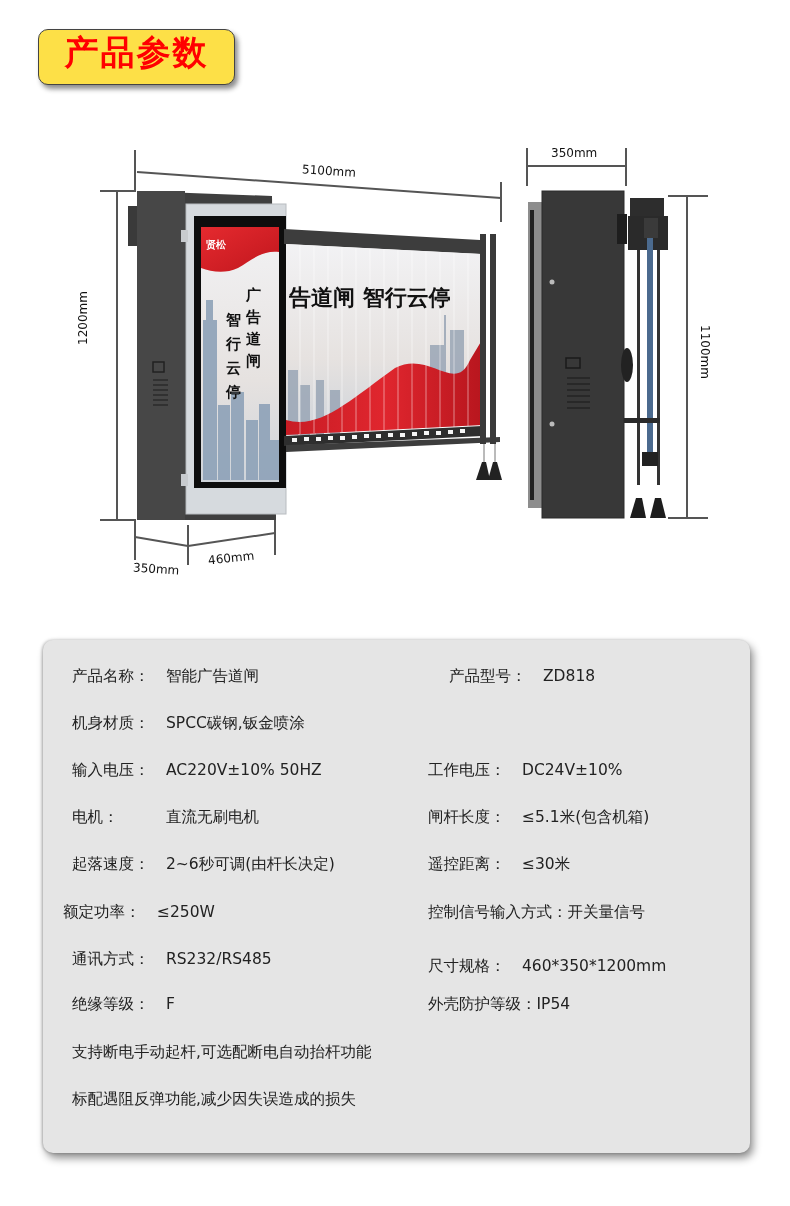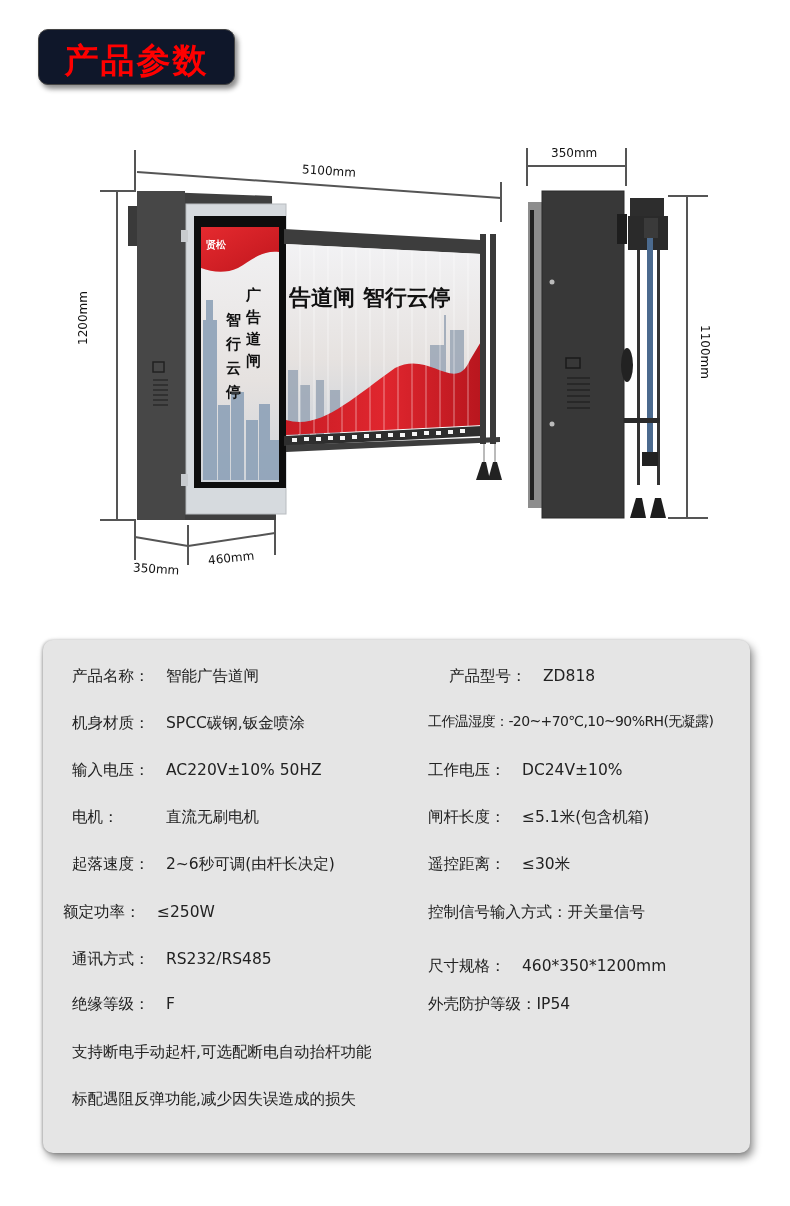--- a/index.html
+++ b/index.html
@@ -2,23 +2,23 @@
 <html><head>
 <meta charset="utf-8">
 <style>
   html, body { margin:0; padding:0; }
   body {
     width:790px; height:1206px; background:#ffffff; position:relative; overflow:hidden;
     font-family:"DejaVu Sans","Liberation Sans",sans-serif; color:#222;
   }
   .title-badge {
     position:absolute; left:38px; top:29px; width:195px; height:54px;
-    background:#0f172a; border:1.5px solid #444; border-radius:10px;
+    background:#fde047; border:1.5px solid #444; border-radius:10px;
     box-shadow:3px 4px 5px rgba(0,0,0,0.45);
-    display:flex; align-items:flex-end; justify-content:center;
+    display:flex; align-items:flex-start; justify-content:center;
   }
   .title-badge span {
     color:#ff0000; font-size:34px; font-weight:bold; letter-spacing:2px;
     font-family:"DejaVu Sans",sans-serif;
   }
   .figure { position:absolute; left:0; top:0; width:790px; height:620px; }
   .dim-label { position:absolute; font-size:12px; color:#111; font-family:"DejaVu Sans",sans-serif; }
   .card {
     position:absolute; left:43px; top:640px; width:707px; height:513px;
     background:#e5e5e5; border-radius:10px;
@@ -248,23 +248,20 @@
   <div class="row" style="left:29px; top:309px;">
     <span class="k" style="width:94px">通讯方式：</span><span class="v">RS232/RS485</span>
   </div>
   <div class="row" style="left:29px; top:354px;">
     <span class="k" style="width:94px">绝缘等级：</span><span class="v">F</span>
   </div>
 
   <div class="row" style="left:385px; top:26px;margin-left:21px;">
     <span class="k" style="width:94px">产品型号：</span><span class="v">ZD818</span>
   </div>
-  <div class="row" style="left:385px; top:73px; font-size:14px; letter-spacing:-0.6px;">
-    <span class="k">工作温湿度：</span><span class="v">-20~+70℃,10~90%RH(无凝露)</span>
-  </div>
   <div class="row" style="left:385px; top:120px;">
     <span class="k" style="width:94px">工作电压：</span><span class="v">DC24V±10%</span>
   </div>
   <div class="row" style="left:385px; top:167px;">
     <span class="k" style="width:94px">闸杆长度：</span><span class="v">≤5.1米(包含机箱)</span>
   </div>
   <div class="row" style="left:385px; top:214px;">
     <span class="k" style="width:94px">遥控距离：</span><span class="v">≤30米</span>
   </div>
   <div class="row" style="left:385px; top:262px;">

